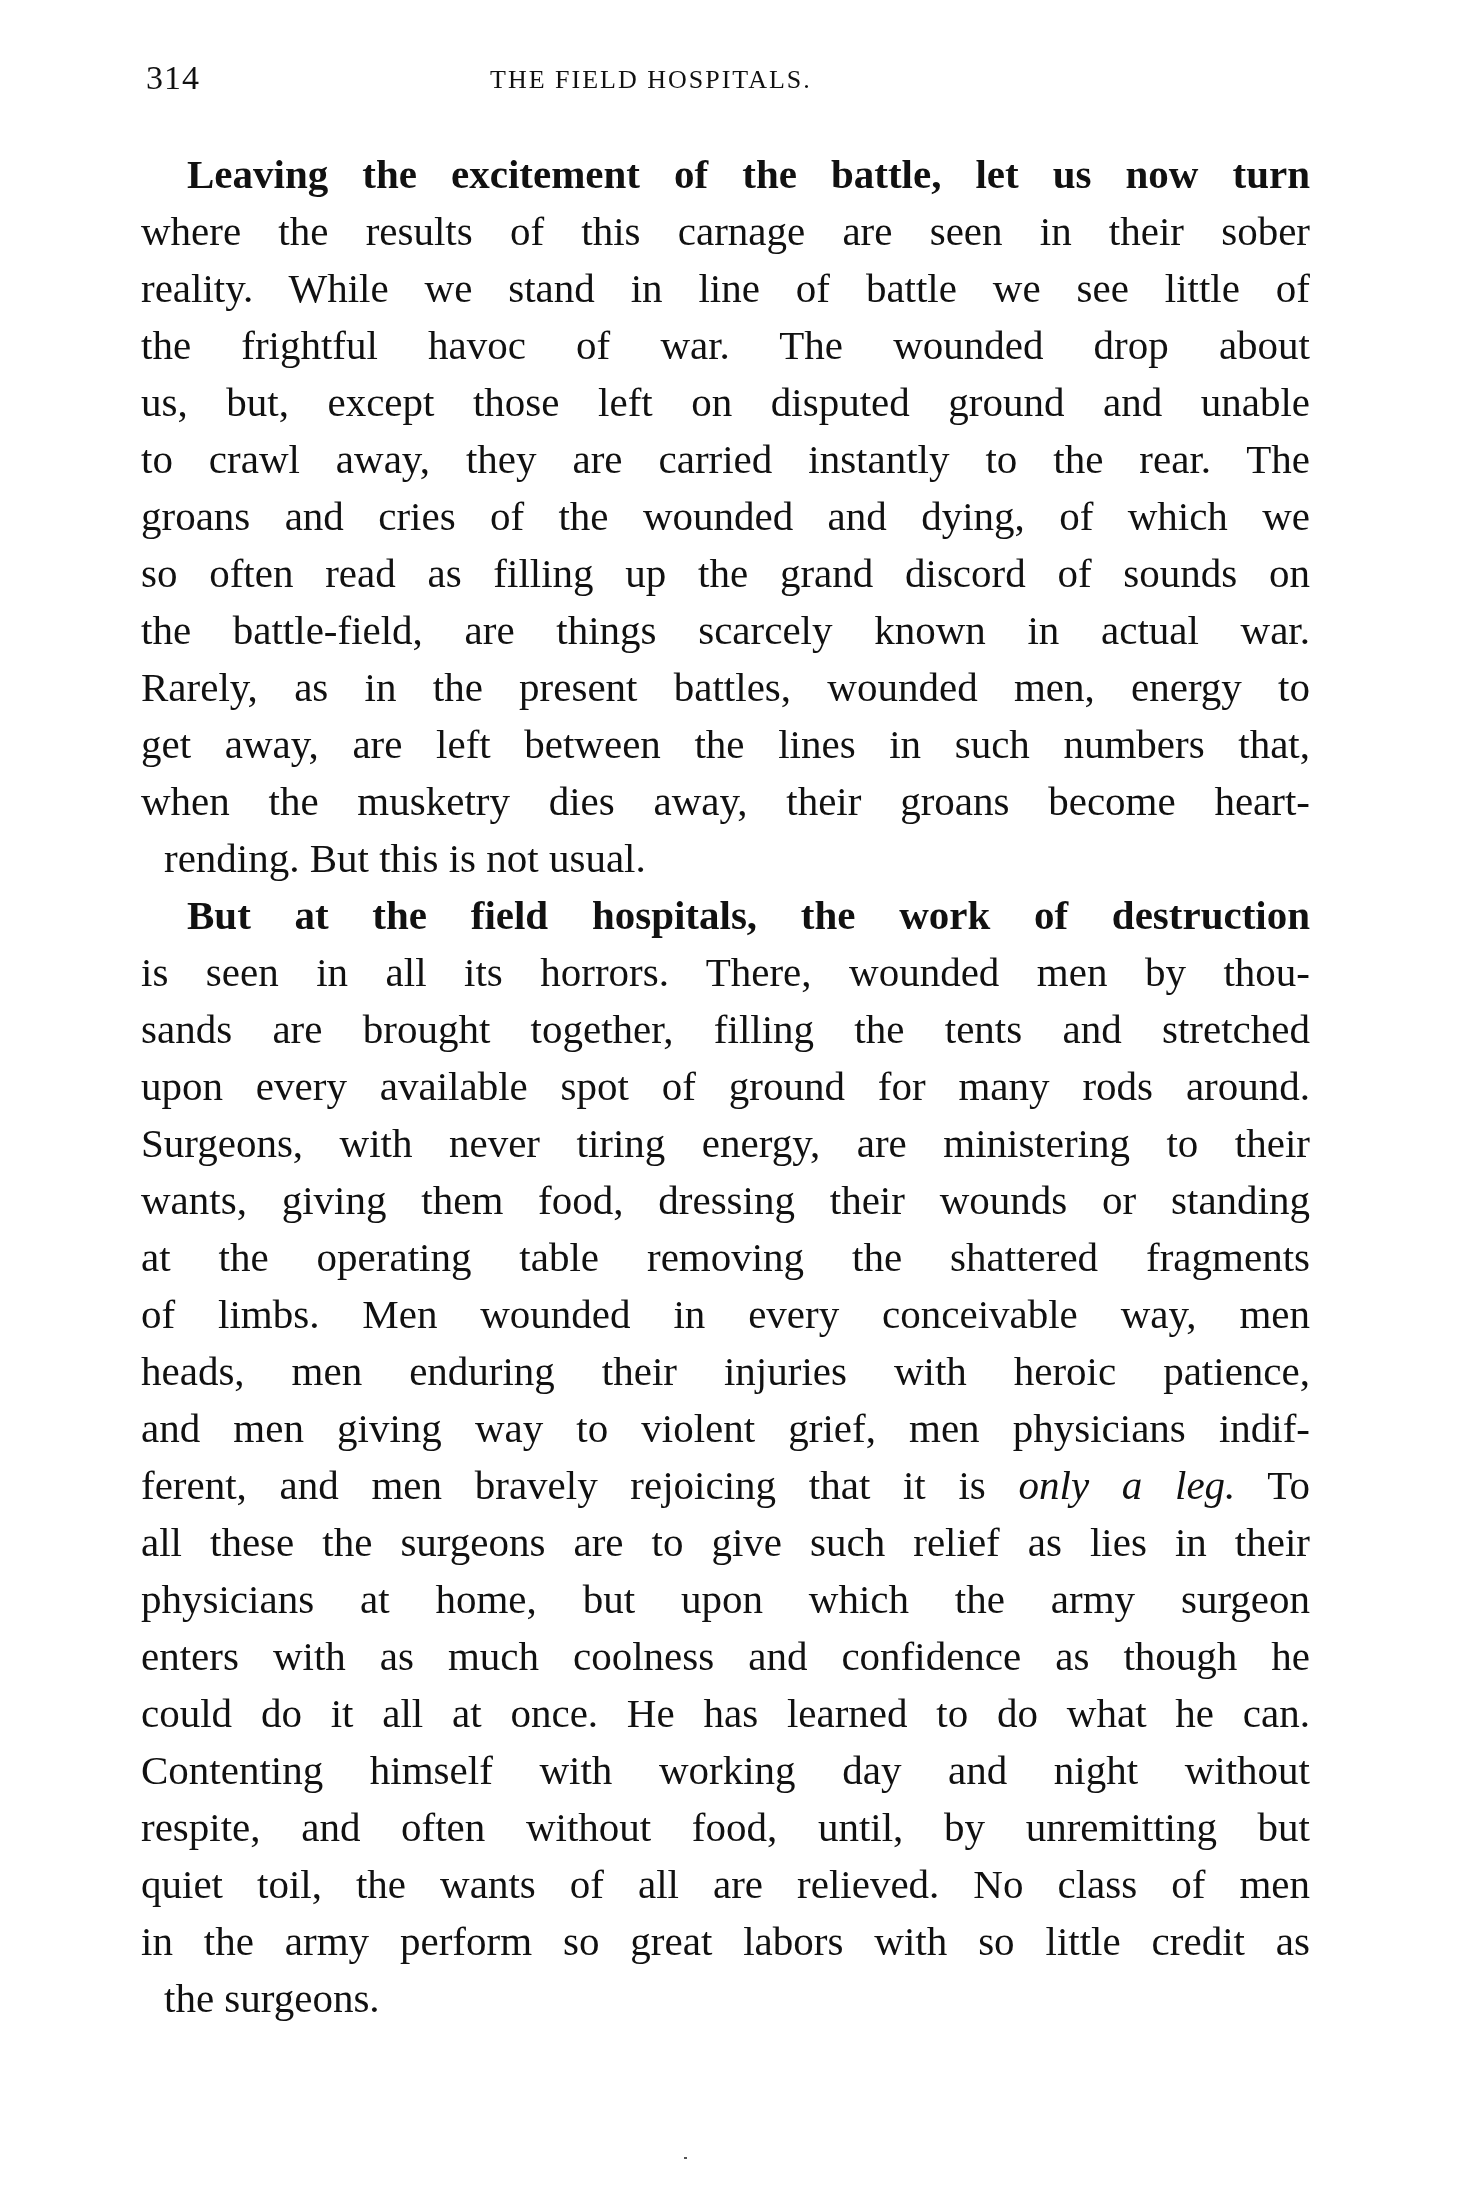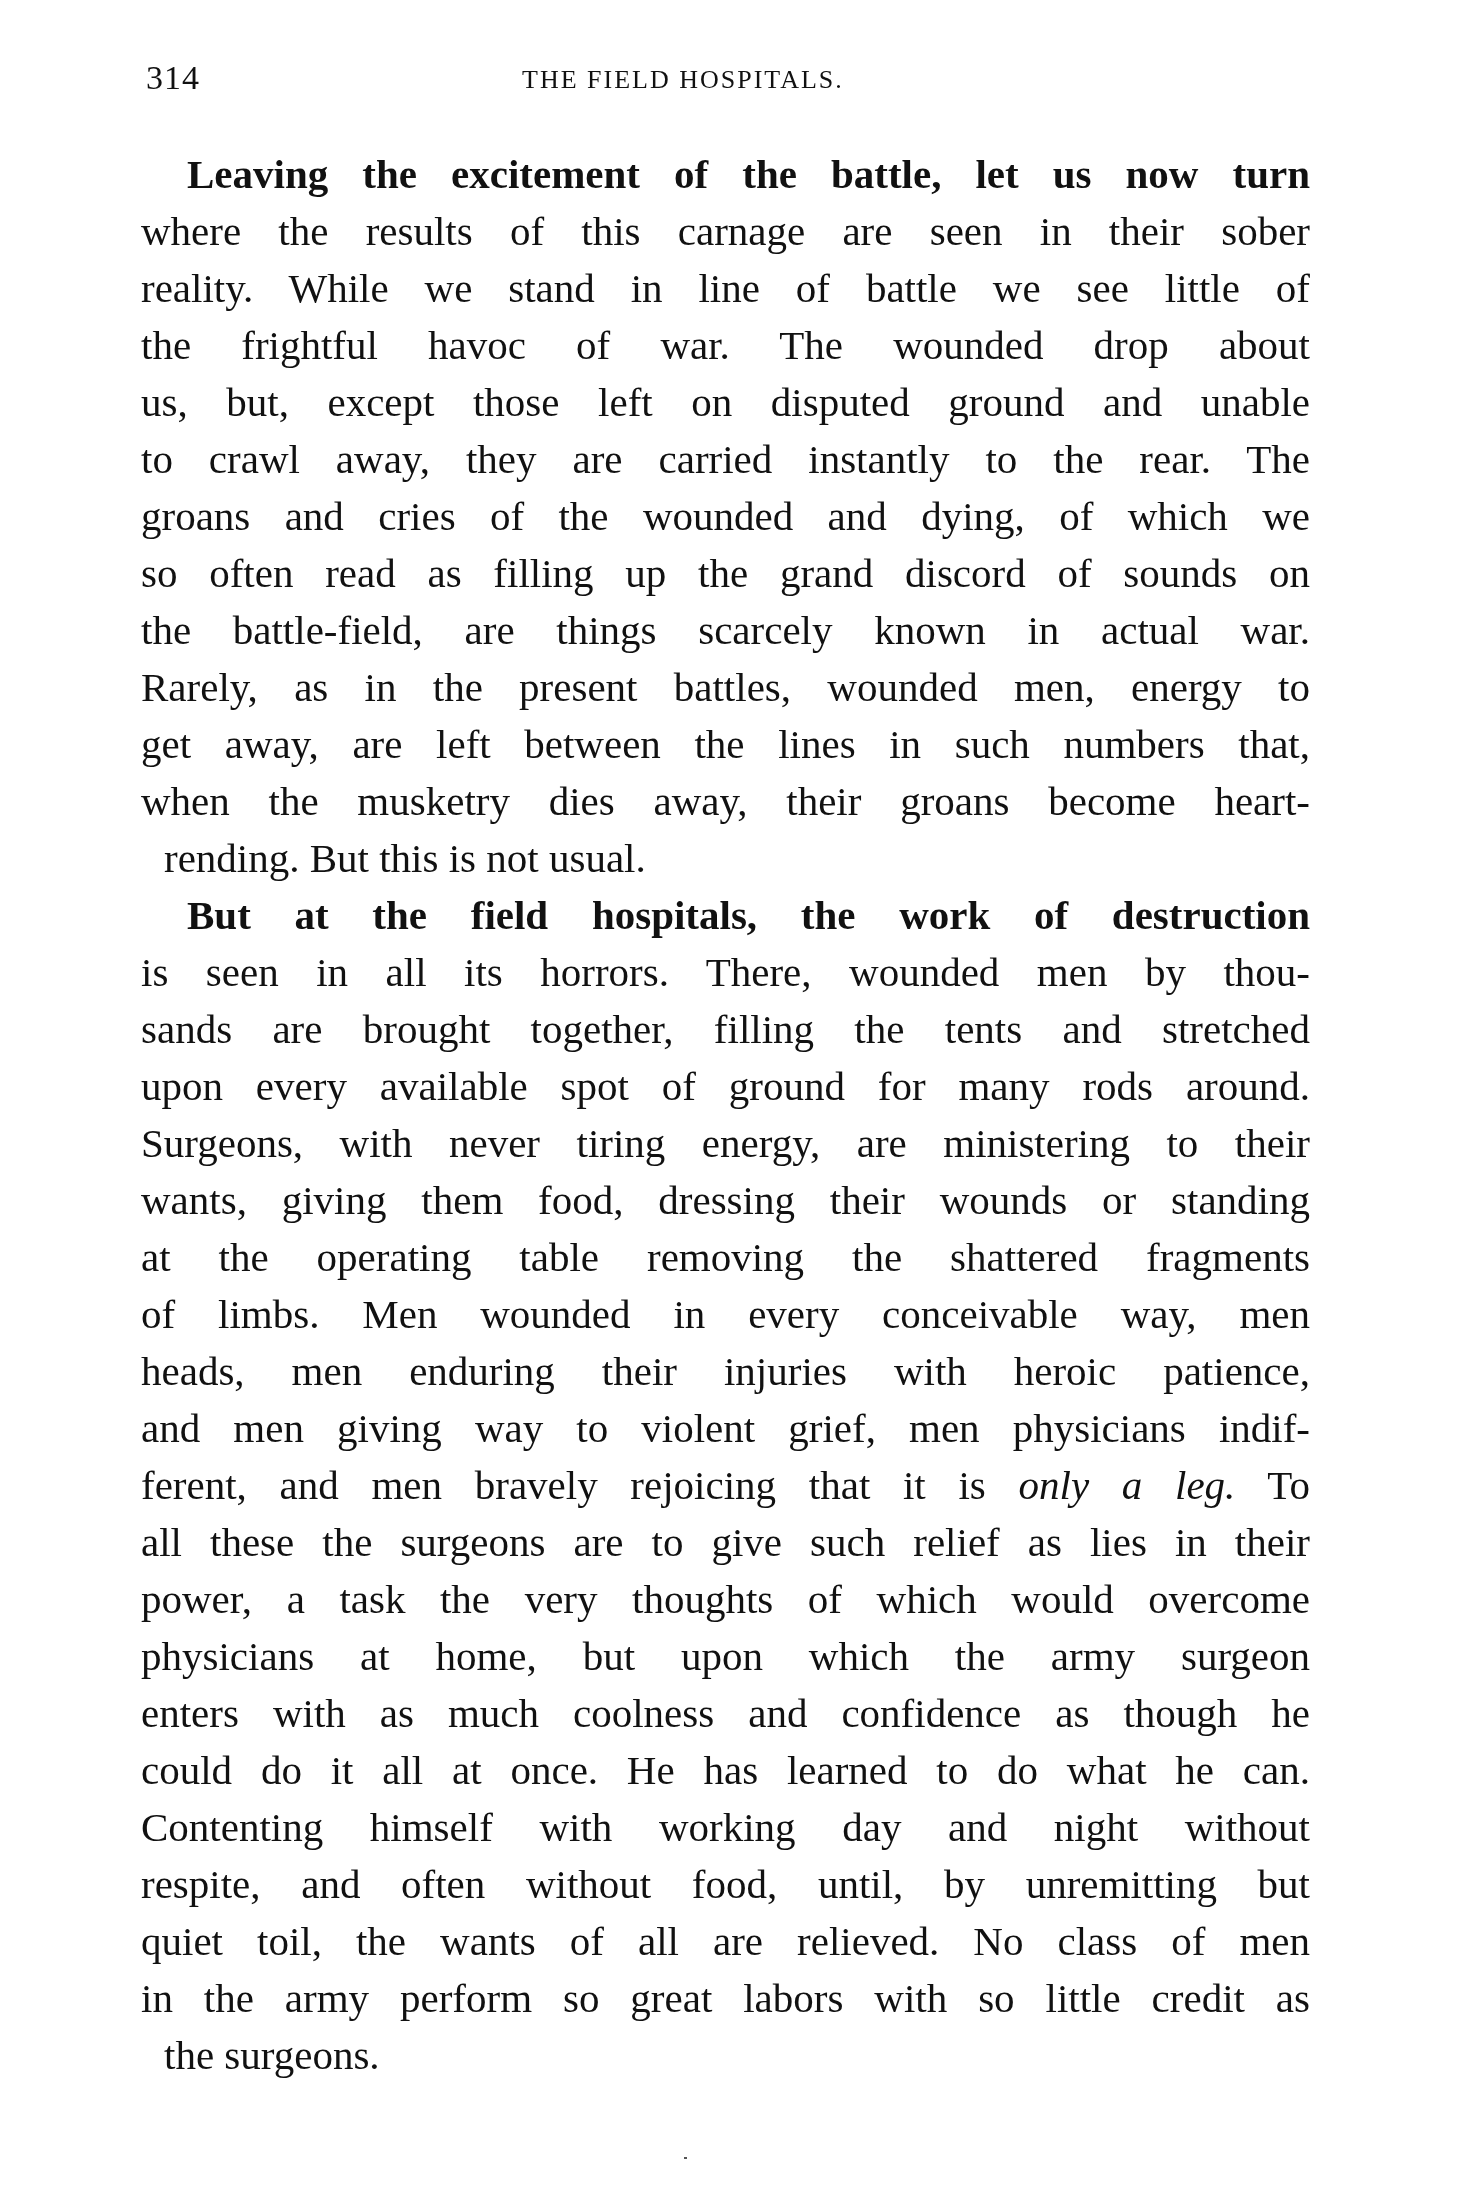--- a/index.html
+++ b/index.html
@@ -25,21 +25,21 @@
   .page-number {
     position: absolute;
     left: 0;
     top: 0;
     font-size: 34px;
     line-height: 40px;
     letter-spacing: 1px;
   }
   .running-title {
     position: absolute;
-    left: 376px;
+    left: 344px;
     top: 4px;
     font-size: 26px;
     line-height: 36px;
     letter-spacing: 2px;
     text-transform: uppercase;
   }
   .text-block {
     position: absolute;
     top: 146px;
     left: 141px;
@@ -107,21 +107,20 @@
     <span class="line">sands are brought together, filling the tents and stretched</span>
     <span class="line">upon every available spot of ground for many rods around.</span>
     <span class="line">Surgeons, with never tiring energy, are ministering to their</span>
     <span class="line">wants, giving them food, dressing their wounds or standing</span>
     <span class="line">at the operating table removing the shattered fragments</span>
     <span class="line">of limbs.  Men wounded in every conceivable way, men</span>
     <span class="line">heads, men enduring their injuries with heroic patience,</span>
     <span class="line">and men giving way to violent grief, men physicians indif-</span>
     <span class="line"><span>ferent, and men bravely rejoicing that it is </span><em>only a leg.</em><span>  To</span></span>
     <span class="line">all these the surgeons are to give such relief as lies in their</span>
-    <span class="line">power, a task the very thoughts of which would overcome</span>
     <span class="line">physicians at home, but upon which the army surgeon</span>
     <span class="line">enters with as much coolness and confidence as though he</span>
     <span class="line">could do it all at once.  He has learned to do what he can.</span>
     <span class="line">Contenting himself with working day and night without</span>
     <span class="line">respite, and often without food, until, by unremitting but</span>
     <span class="line">quiet toil, the wants of all are relieved.  No class of men</span>
     <span class="line">in the army perform so great labors with so little credit as</span>
     <span class="line last">the surgeons.</span>
   </div>
 </div>

